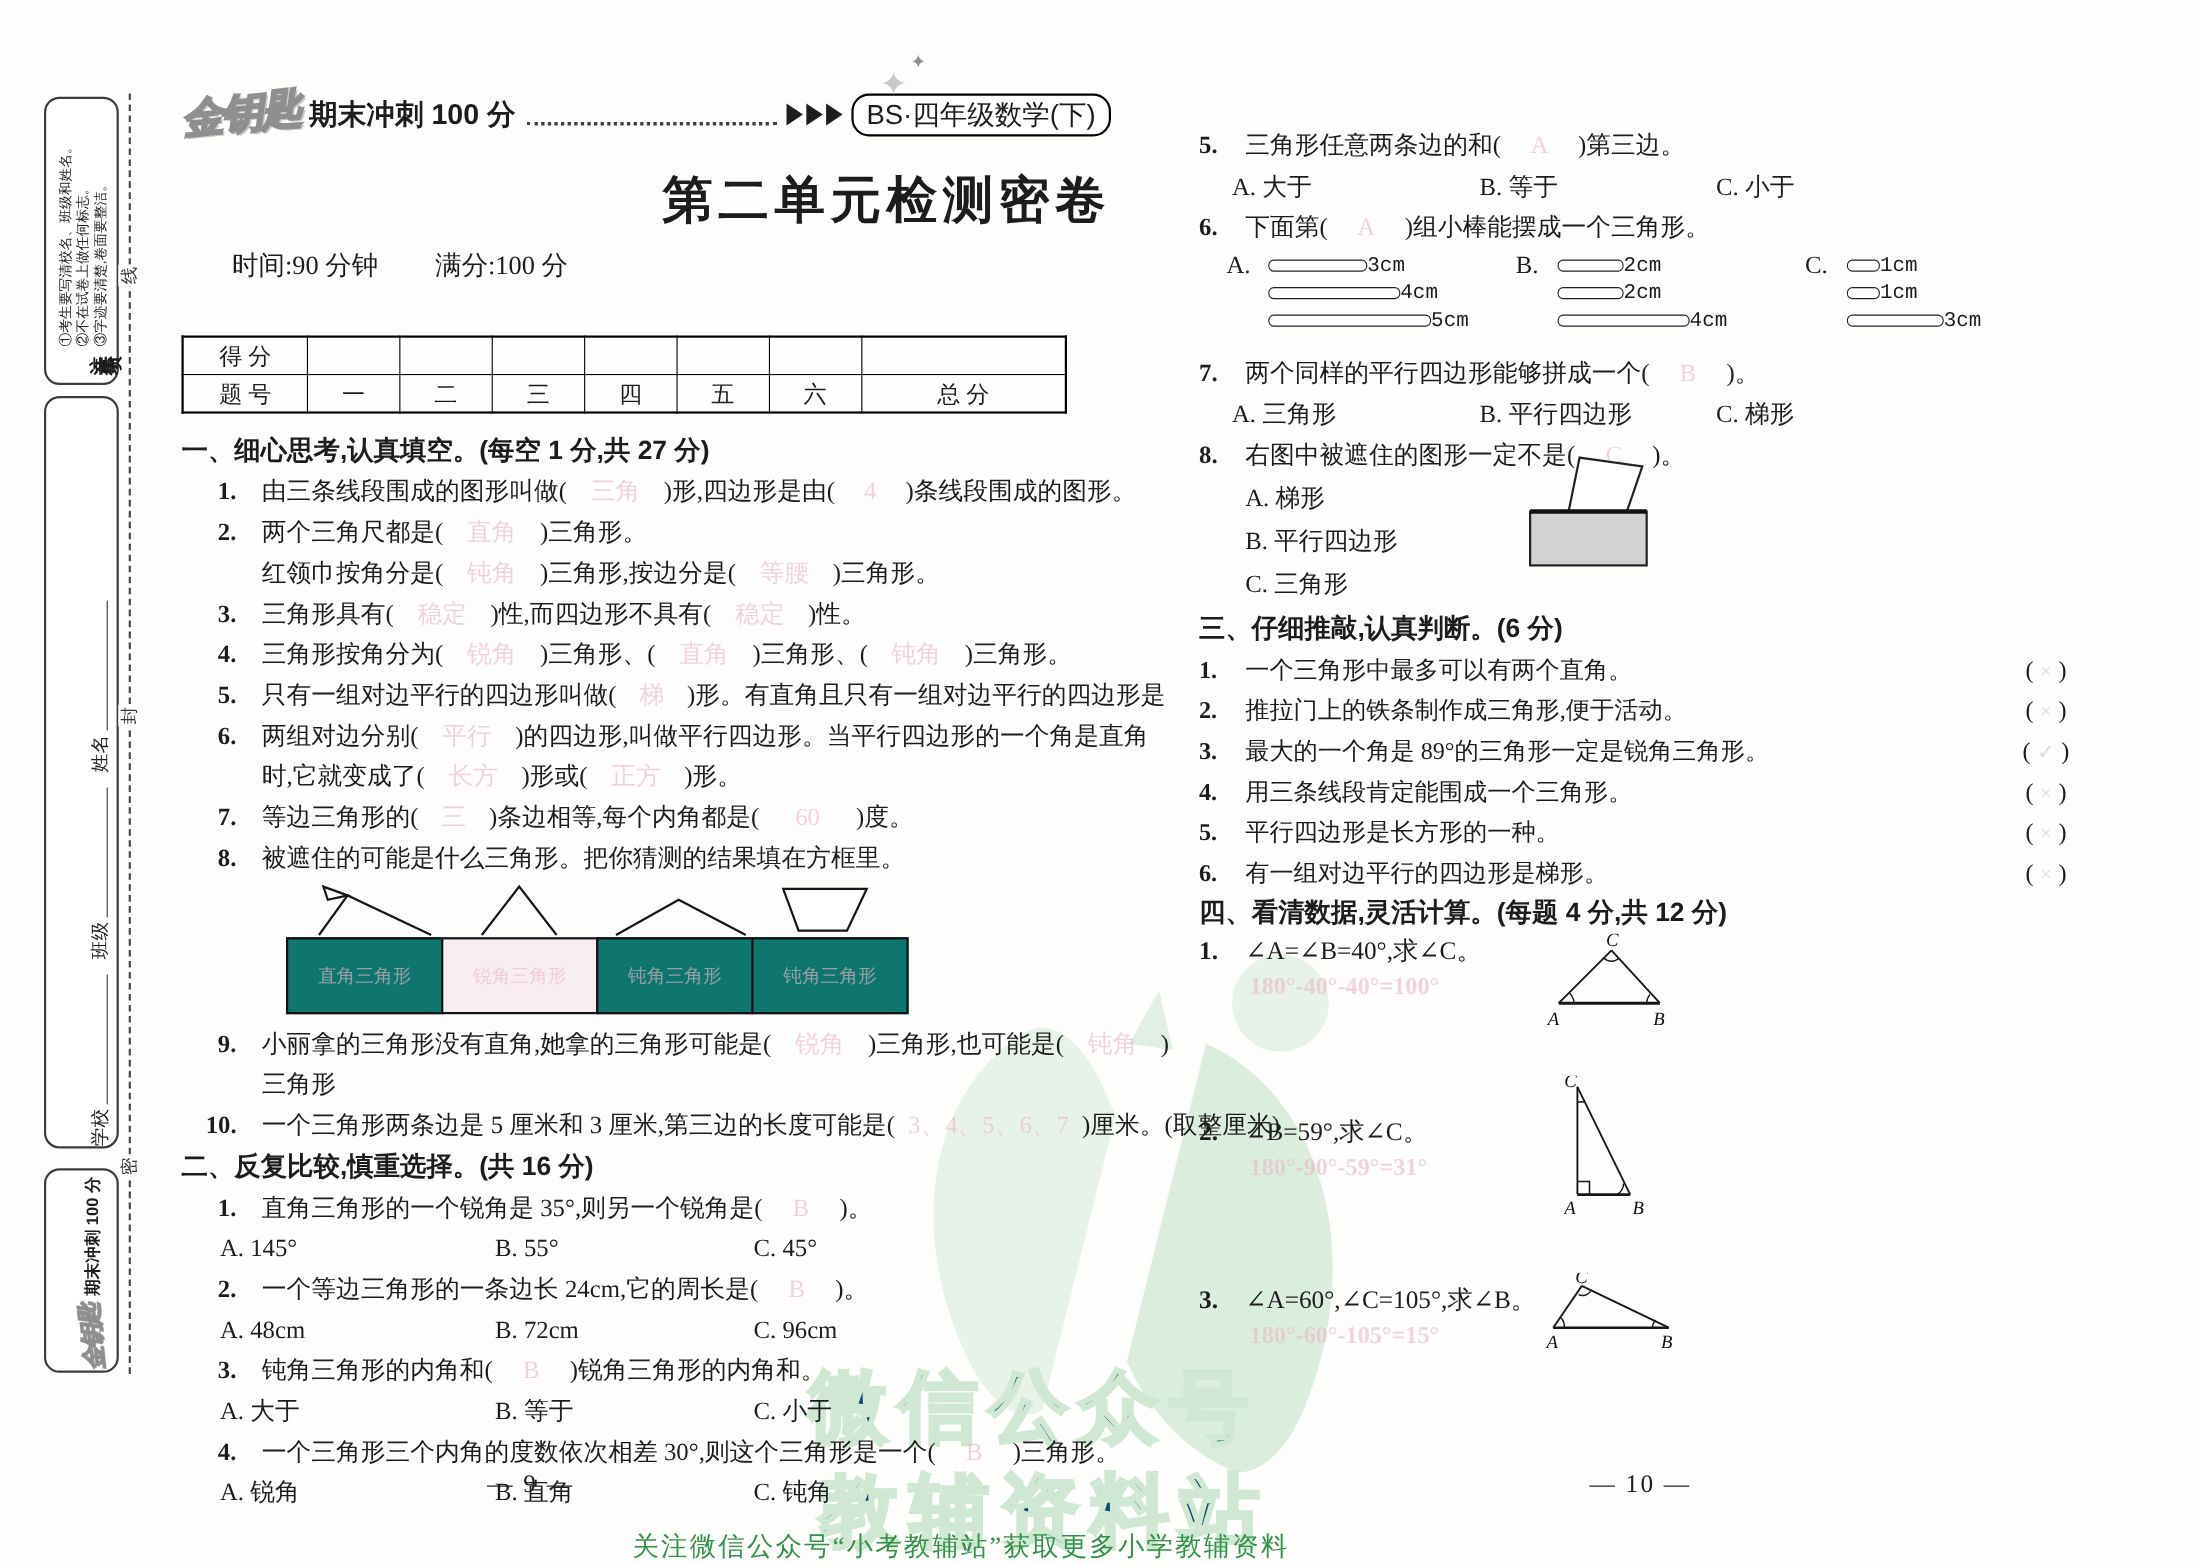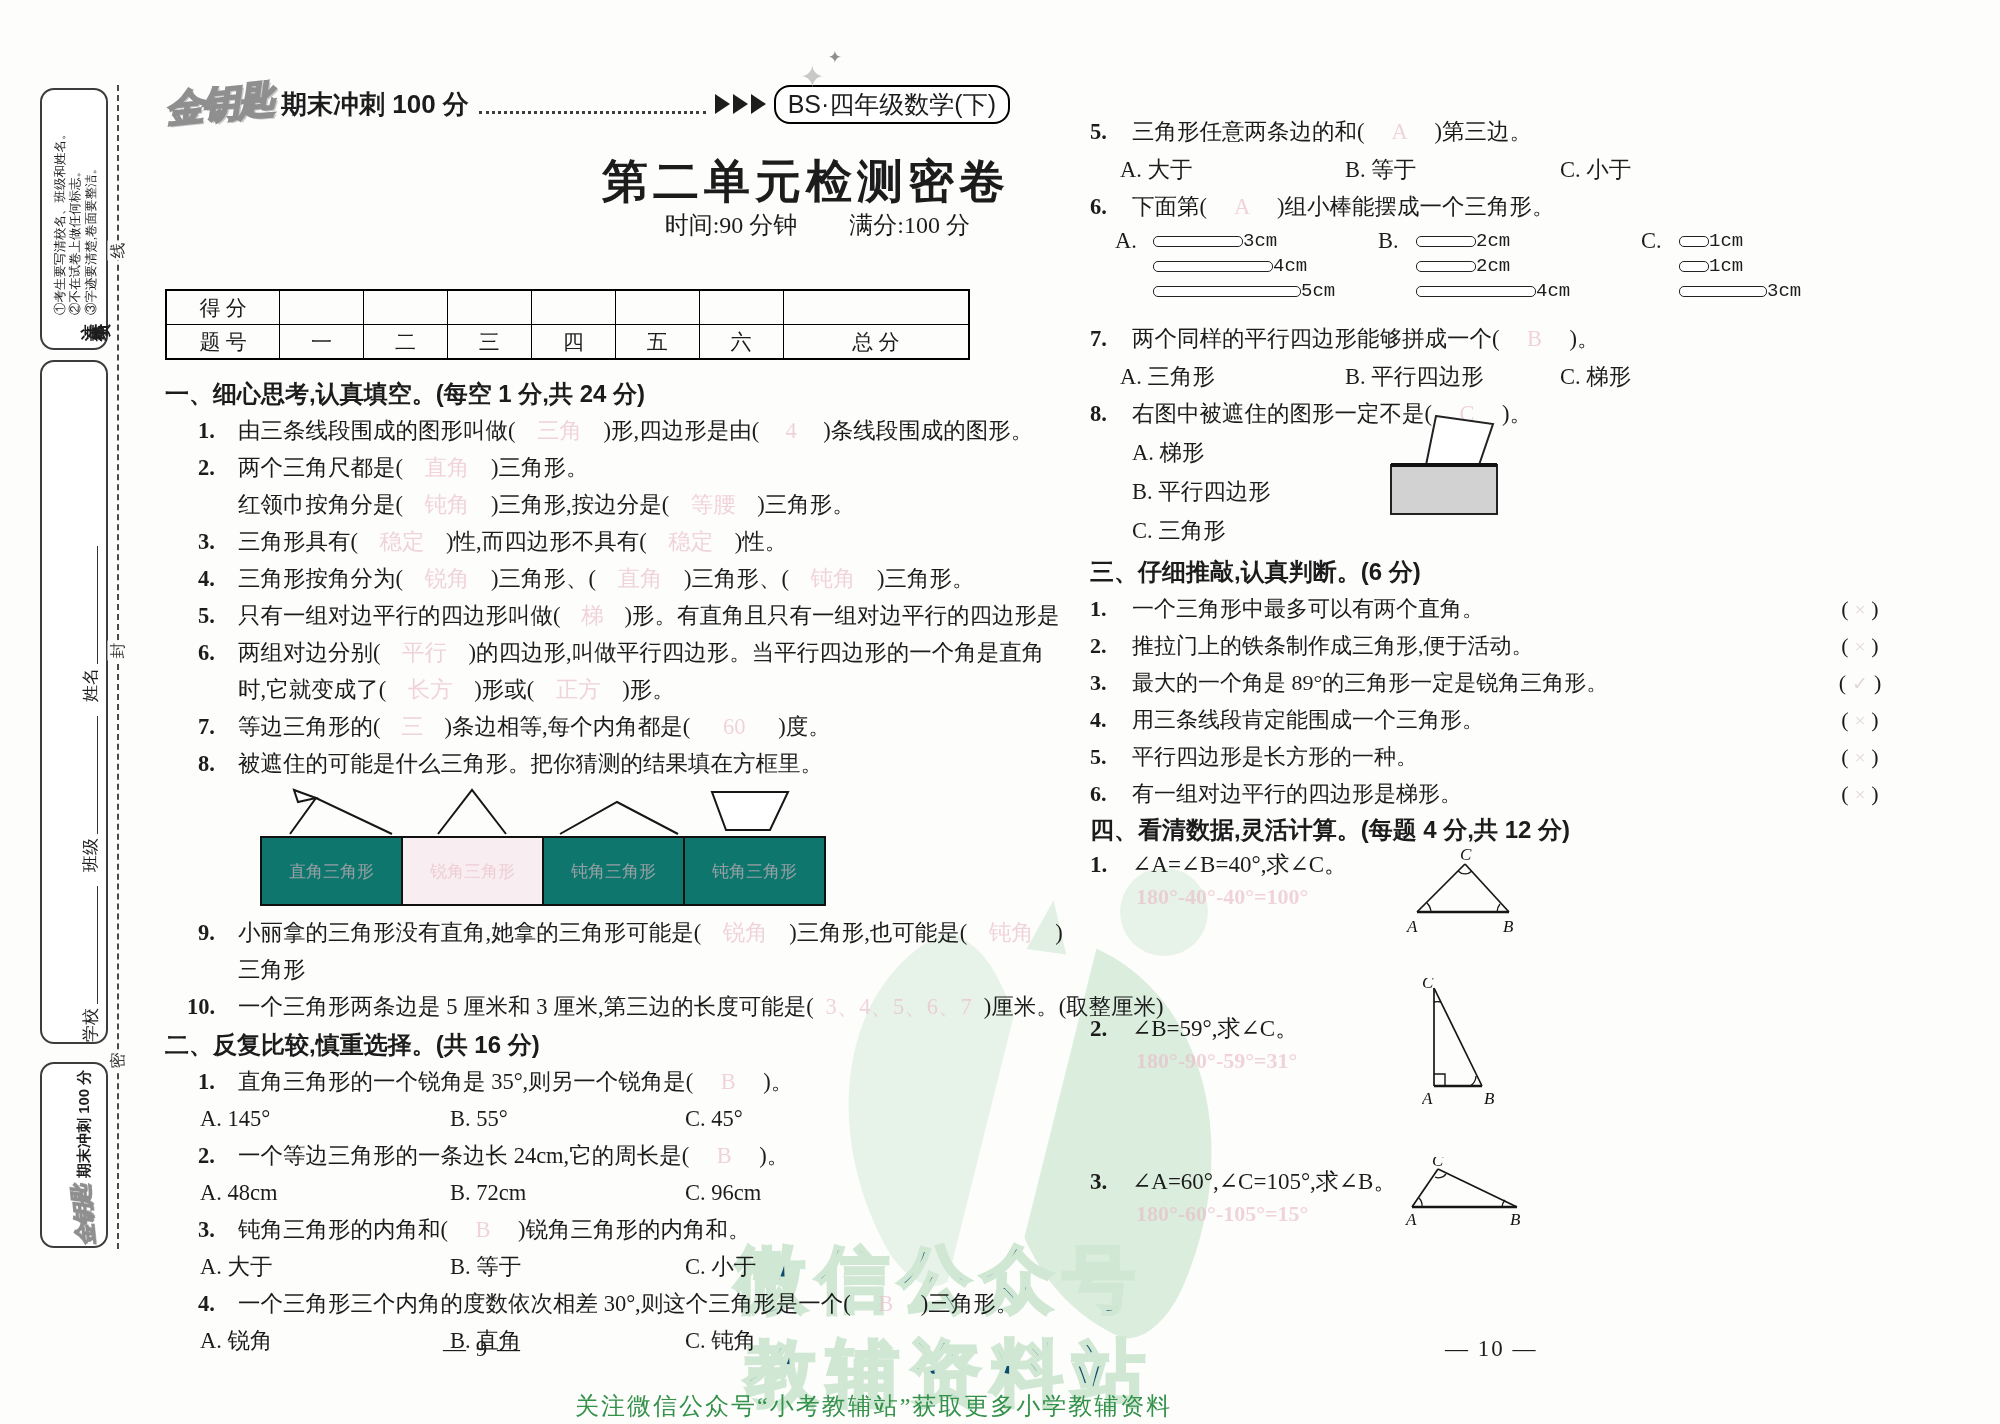--- a/index.html
+++ b/index.html
@@ -38,21 +38,21 @@
   .colR{position:absolute;left:1090px;top:85px;width:815px;z-index:1;}
   
   .hdr{display:flex;align-items:center;height:38px;position:relative;}
   .slogan{font-family:"Liberation Sans",sans-serif;font-weight:700;font-size:26px;margin-left:8px;white-space:nowrap;}
   .leader{flex:1;border-bottom:3px dotted #3e3e3e;height:16px;margin:0 6px 0 10px;}
   .tri{width:0;height:0;border-left:15px solid #1d1d1d;border-top:10px solid transparent;border-bottom:10px solid transparent;margin-left:3px;}
   .edition{border:2.5px solid #000;border-radius:16px;padding:1px 12px;font-family:"Liberation Sans",sans-serif;font-size:25px;white-space:nowrap;background:#fff;}
   .spark1{position:absolute;right:185px;top:-26px;color:#c9c9c9;font-size:30px;font-family:"DejaVu Sans",sans-serif;}
   .spark2{position:absolute;right:168px;top:-38px;color:#8f8f8f;font-size:17px;font-family:"DejaVu Sans",sans-serif;}
   .paper-title{text-align:right;font-size:46px;font-weight:700;letter-spacing:5px;margin-top:28px;height:56px;}
-  .infoline{text-align:right;font-size:24px;margin-top:2px;padding-right:40px;}
+  .infoline{font-size:24px;margin-top:18px;padding-right:40px;}
   .infoline span{margin-left:46px;}
   
   table.score{border-collapse:collapse;margin-top:48px;width:805px;}
   table.score td{border:1.5px solid #000;height:33px;text-align:center;font-size:21px;padding:0;}
   table.score{border:2.5px solid #000;}
   td.thead{width:112px;}
   
   .sechead{font-family:"Liberation Sans",sans-serif;font-weight:700;font-size:24px;height:36px;line-height:36px;margin-top:14px;white-space:nowrap;}
   .line{position:relative;padding-left:73px;height:37px;line-height:37px;font-size:22.5px;white-space:nowrap;}
   .line .qno{position:absolute;left:33px;font-weight:700;}
@@ -184,21 +184,21 @@
           <td>二</td>
           <td>三</td>
           <td>四</td>
           <td>五</td>
           <td>六</td>
           <td>总 分</td>
         </tr>
       </tbody>
     </table>
 
-  <div class="sechead" style="margin-top:16px;">一、细心思考,认真填空。(每空 1 分,共 24 分)</div>
+  <div class="sechead" style="margin-top:16px;">一、细心思考,认真填空。(每空 1 分,共 27 分)</div>
   <div id="sec1Lines">
       <div class="line"><span class="qno">1.</span><span class="t">由三条线段围成的图形叫做</span><span class="blank"><span class="paren">(</span><span class="ghost" style="min-width: 88px;">三角</span><span class="paren">)</span></span><span class="t">形,四边形是由</span><span class="blank"><span class="paren">(</span><span class="ghost" style="min-width: 64px;">4</span><span class="paren">)</span></span><span class="t">条线段围成的图形。</span></div>
       <div class="line"><span class="qno">2.</span><span class="t">两个三角尺都是</span><span class="blank"><span class="paren">(</span><span class="ghost" style="min-width: 88px;">直角</span><span class="paren">)</span></span><span class="t">三角形。</span></div>
       <div class="line"><span class="t">红领巾按角分是</span><span class="blank"><span class="paren">(</span><span class="ghost" style="min-width: 88px;">钝角</span><span class="paren">)</span></span><span class="t">三角形,按边分是</span><span class="blank"><span class="paren">(</span><span class="ghost" style="min-width: 88px;">等腰</span><span class="paren">)</span></span><span class="t">三角形。</span></div>
       <div class="line"><span class="qno">3.</span><span class="t">三角形具有</span><span class="blank"><span class="paren">(</span><span class="ghost" style="min-width: 88px;">稳定</span><span class="paren">)</span></span><span class="t">性,而四边形不具有</span><span class="blank"><span class="paren">(</span><span class="ghost" style="min-width: 88px;">稳定</span><span class="paren">)</span></span><span class="t">性。</span></div>
       <div class="line"><span class="qno">4.</span><span class="t">三角形按角分为</span><span class="blank"><span class="paren">(</span><span class="ghost" style="min-width: 88px;">锐角</span><span class="paren">)</span></span><span class="t">三角形、</span><span class="blank"><span class="paren">(</span><span class="ghost" style="min-width: 88px;">直角</span><span class="paren">)</span></span><span class="t">三角形、</span><span class="blank"><span class="paren">(</span><span class="ghost" style="min-width: 88px;">钝角</span><span class="paren">)</span></span><span class="t">三角形。</span></div>
       <div class="line"><span class="qno">5.</span><span class="t">只有一组对边平行的四边形叫做</span><span class="blank"><span class="paren">(</span><span class="ghost" style="min-width: 64px;">梯</span><span class="paren">)</span></span><span class="t">形。有直角且只有一组对边平行的四边形是</span></div>
       <div class="line"><span class="qno">6.</span><span class="t">两组对边分别</span><span class="blank"><span class="paren">(</span><span class="ghost" style="min-width: 88px;">平行</span><span class="paren">)</span></span><span class="t">的四边形,叫做平行四边形。当平行四边形的一个角是直角</span></div>
       <div class="line"><span class="t">时,它就变成了</span><span class="blank"><span class="paren">(</span><span class="ghost" style="min-width: 88px;">长方</span><span class="paren">)</span></span><span class="t">形或</span><span class="blank"><span class="paren">(</span><span class="ghost" style="min-width: 88px;">正方</span><span class="paren">)</span></span><span class="t">形。</span></div>
       <div class="line"><span class="qno">7.</span><span class="t">等边三角形的</span><span class="blank"><span class="paren">(</span><span class="ghost" style="min-width: 64px;">三</span><span class="paren">)</span></span><span class="t">条边相等,每个内角都是</span><span class="blank"><span class="paren">(</span><span class="ghost" style="min-width: 88px;">60</span><span class="paren">)</span></span><span class="t">度。</span></div>

